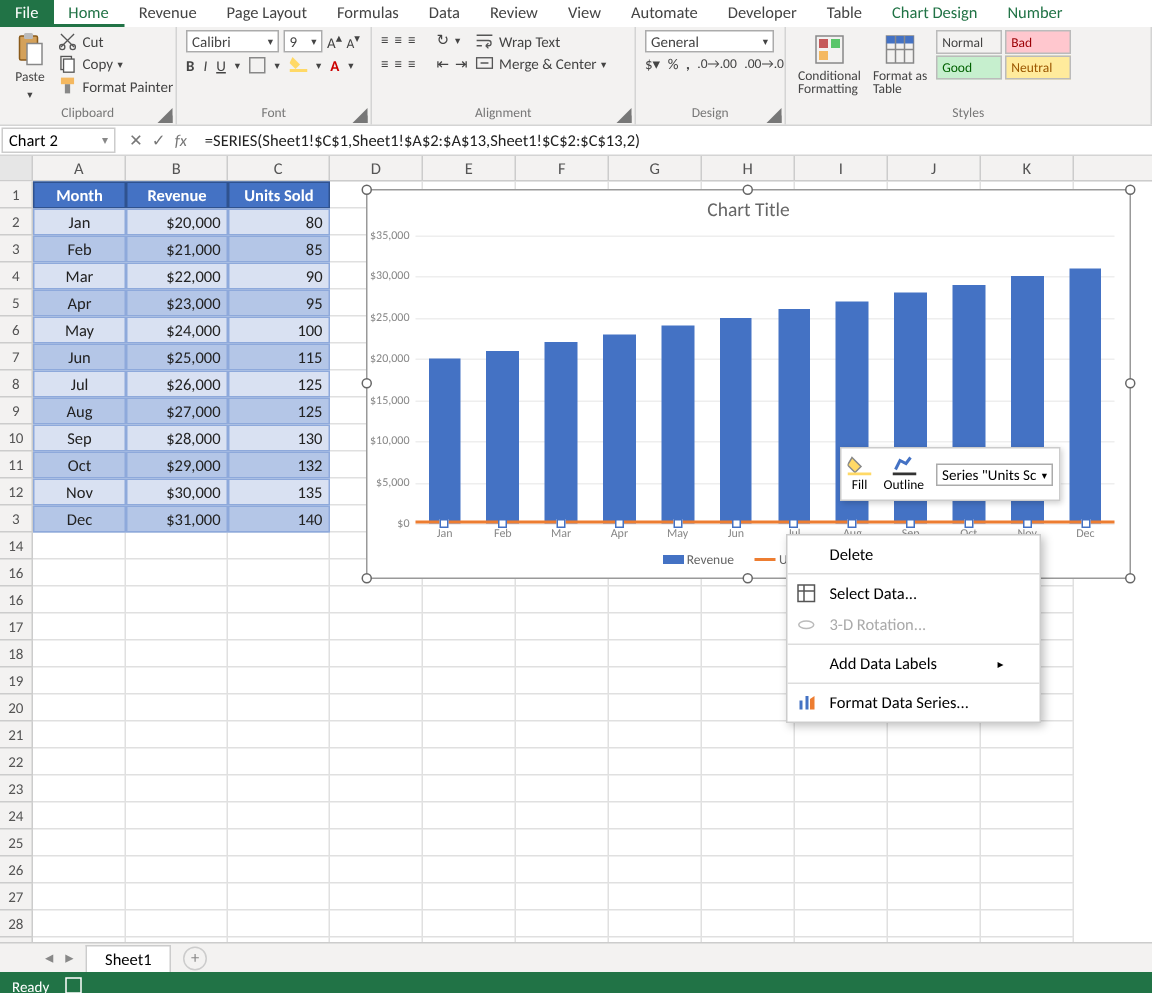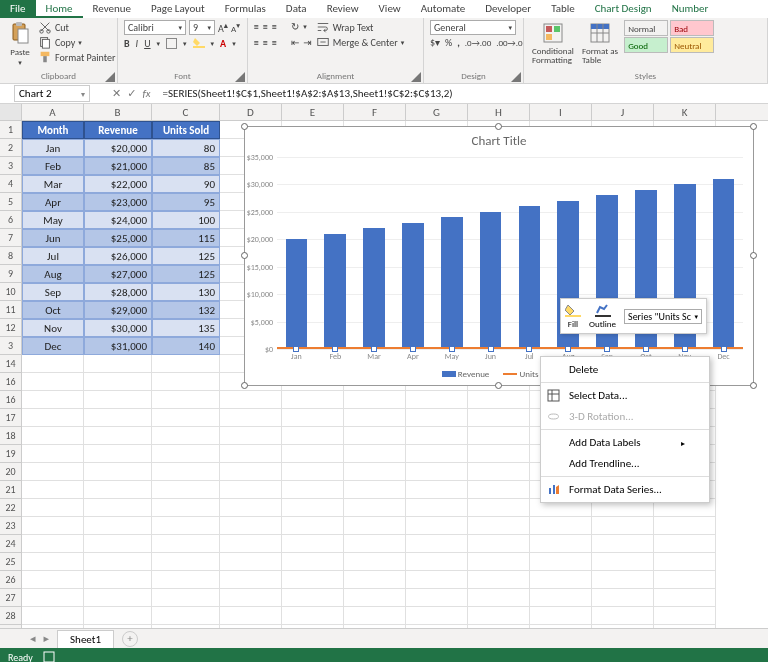--- a/index.html
+++ b/index.html
@@ -15,21 +15,21 @@
 .rgroup-body{display:flex;gap:4px;align-items:flex-start;flex:1}
 .rbtn{display:flex;flex-direction:column;align-items:center;gap:1px;padding:1px 2px;font-size:9px}
 .ricon{width:14px;height:14px;display:inline-block}
 .ricon-lg{width:24px;height:24px}
 .stk{display:flex;flex-direction:column;gap:1px}
 .stk-row{display:flex;align-items:center;gap:3px;font-size:10px;white-space:nowrap}
 .sel{border:1px solid #ababab;background:#fff;padding:0 3px;font-size:10px;height:15px;display:inline-flex;align-items:center}
 .styles-row{display:flex;gap:2px}
 .style-cell{width:44px;height:16px;border:1px solid #bbb;font-size:9px;display:flex;align-items:center;padding:0 3px}
 .formula-bar{height:20px;border-bottom:1px solid #d4d4d4;display:flex;align-items:center;font-size:11px}
-.namebox{width:76px;border:1px solid #ccc;margin:1px 14px;padding:1px 4px;display:flex;justify-content:space-between;align-items:center}
+.namebox{width:76px;border:1px solid #ccc;margin:1px 1px;padding:1px 4px;display:flex;justify-content:space-between;align-items:center}
 .fx-icons{display:flex;gap:6px;padding:0 8px;color:#777}
 .fx-input{flex:1;padding:1px 4px;color:#222}
 .grid-wrap{position:relative;height:524px;overflow:hidden}
 .colheads{display:flex;height:17px;background:#f3f2f1;border-bottom:1px solid #ccc;position:absolute;top:0;left:0;right:0}
 .rowhead-spacer{width:22px;border-right:1px solid #ccc;background:#e6e6e6}
 .colhead{border-right:1px solid #ccc;text-align:center;font-size:11px;color:#555;line-height:17px}
 .rowheads{position:absolute;top:17px;left:0;width:22px;background:#f3f2f1}
 .rowhead{height:18px;border-bottom:1px solid #ccc;border-right:1px solid #ccc;text-align:center;font-size:10px;color:#555;line-height:18px}
 .cells{position:absolute;top:17px;left:22px}
 .cell{position:absolute;border-right:1px solid #e0e0e0;border-bottom:1px solid #e0e0e0;height:18px;font-size:11px;padding:0 4px;display:flex;align-items:center;justify-content:center}
@@ -753,21 +753,21 @@
           <rect y="12" width="16" height="2" fill="#333"></rect>
         </svg>
         <span>Outline</span>
       </div>
     <span class="sel" style="width:78px;align-self:center">
         <span>Series "Units Sc</span>
         <span style="margin-left:auto;font-size:7px">▾</span>
       </span>
   </div>
 
-  <div class="ctxmenu" style="left:540px;top:252px">
+  <div class="ctxmenu" style="left:524px;top:252px">
     <div class="ctxitem">
         <span>Delete</span>
       </div>
     <div class="ctxsep"></div>
     <div class="ctxitem">
         <svg class="ctxicon" viewBox="0 0 13 13">
           <rect x="1" y="1" width="11" height="11" fill="none" stroke="#555"></rect>
           <path d="M1 5h11M5 1v11" stroke="#555"></path>
         </svg>
         <span>Select Data...</span>
@@ -775,23 +775,20 @@
     <div class="ctxitem dis">
         <svg class="ctxicon" viewBox="0 0 13 13">
           <ellipse cx="6.5" cy="6.5" rx="5" ry="2.5" fill="none" stroke="#bbb"></ellipse>
         </svg>
         <span>3-D Rotation...</span>
       </div>
     <div class="ctxsep"></div>
     <div class="ctxitem">
         <span>Add Data Labels</span>
         <span style="font-size:8px">▸</span>
-      </div>
-    <div class="ctxitem">
-        <span>Add Trendline...</span>
       </div>
     <div class="ctxsep"></div>
     <div class="ctxitem">
         <svg class="ctxicon" viewBox="0 0 13 13">
           <rect x="2" y="5" width="2" height="6" fill="#4472c4"></rect>
           <rect x="6" y="2" width="2" height="9" fill="#4472c4"></rect>
           <path d="M9 4l3-2v9h-3z" fill="#ed7d31"></path>
         </svg>
         <span>Format Data Series...</span>
       </div>

